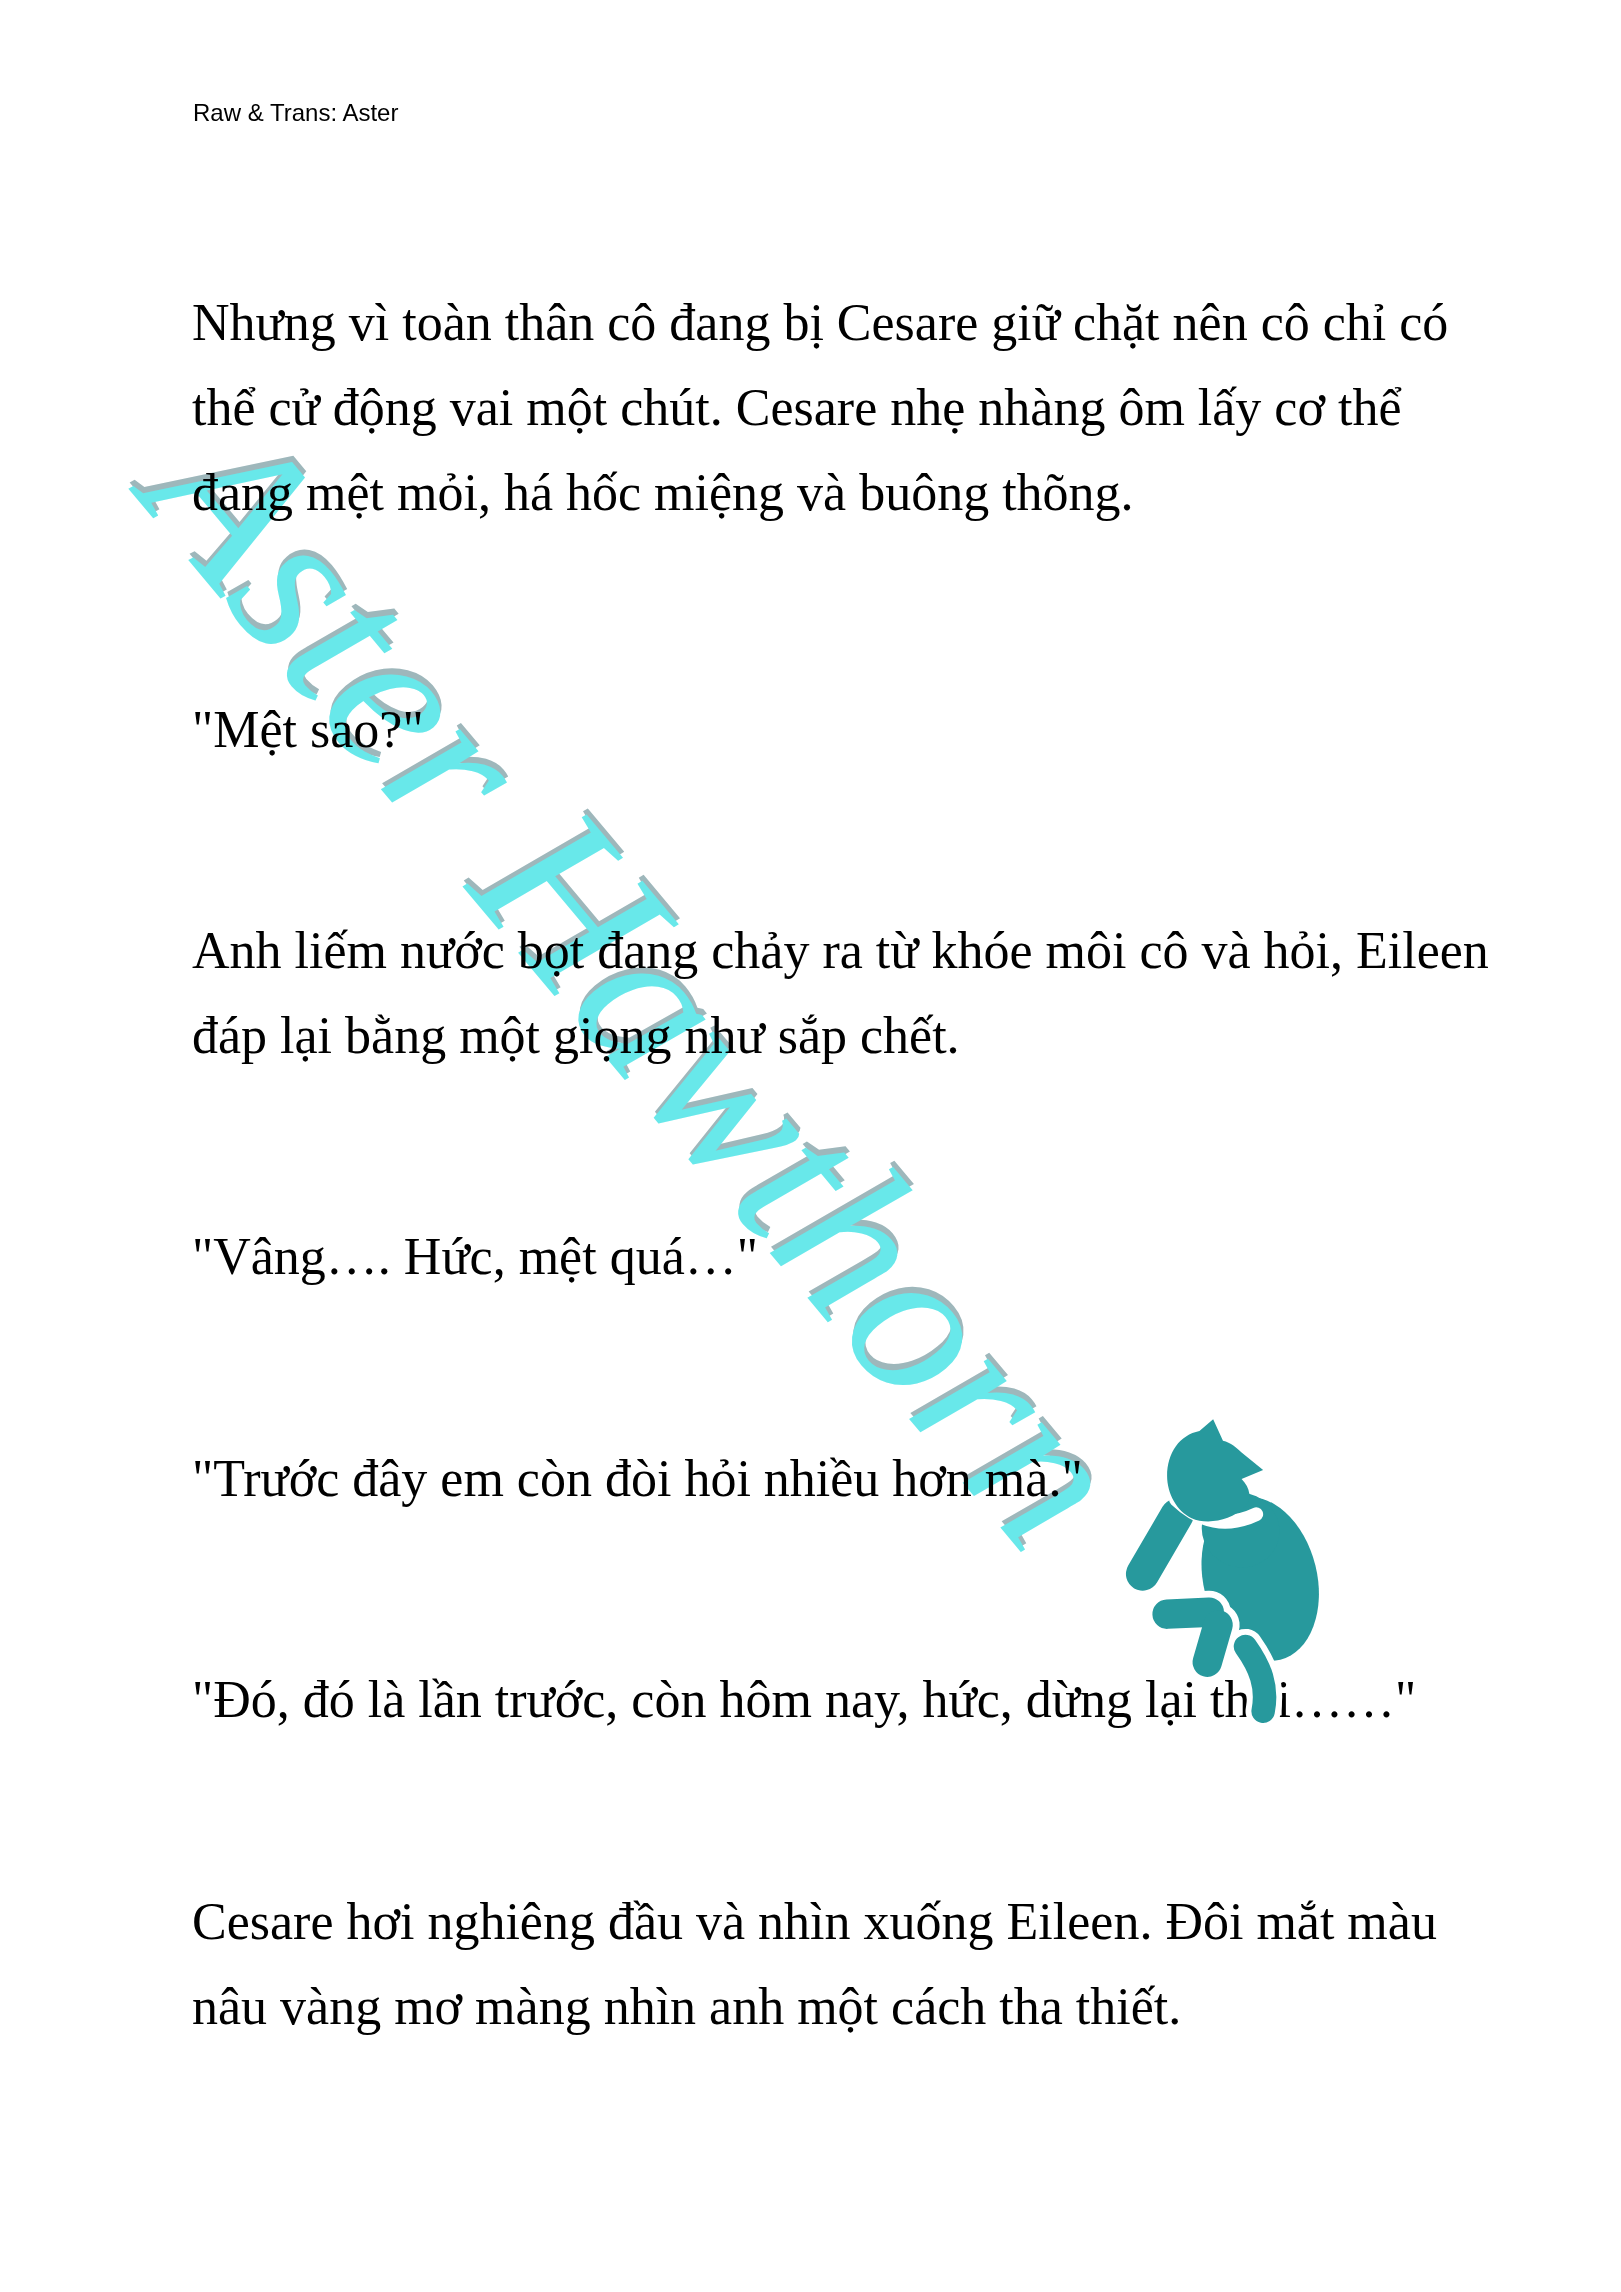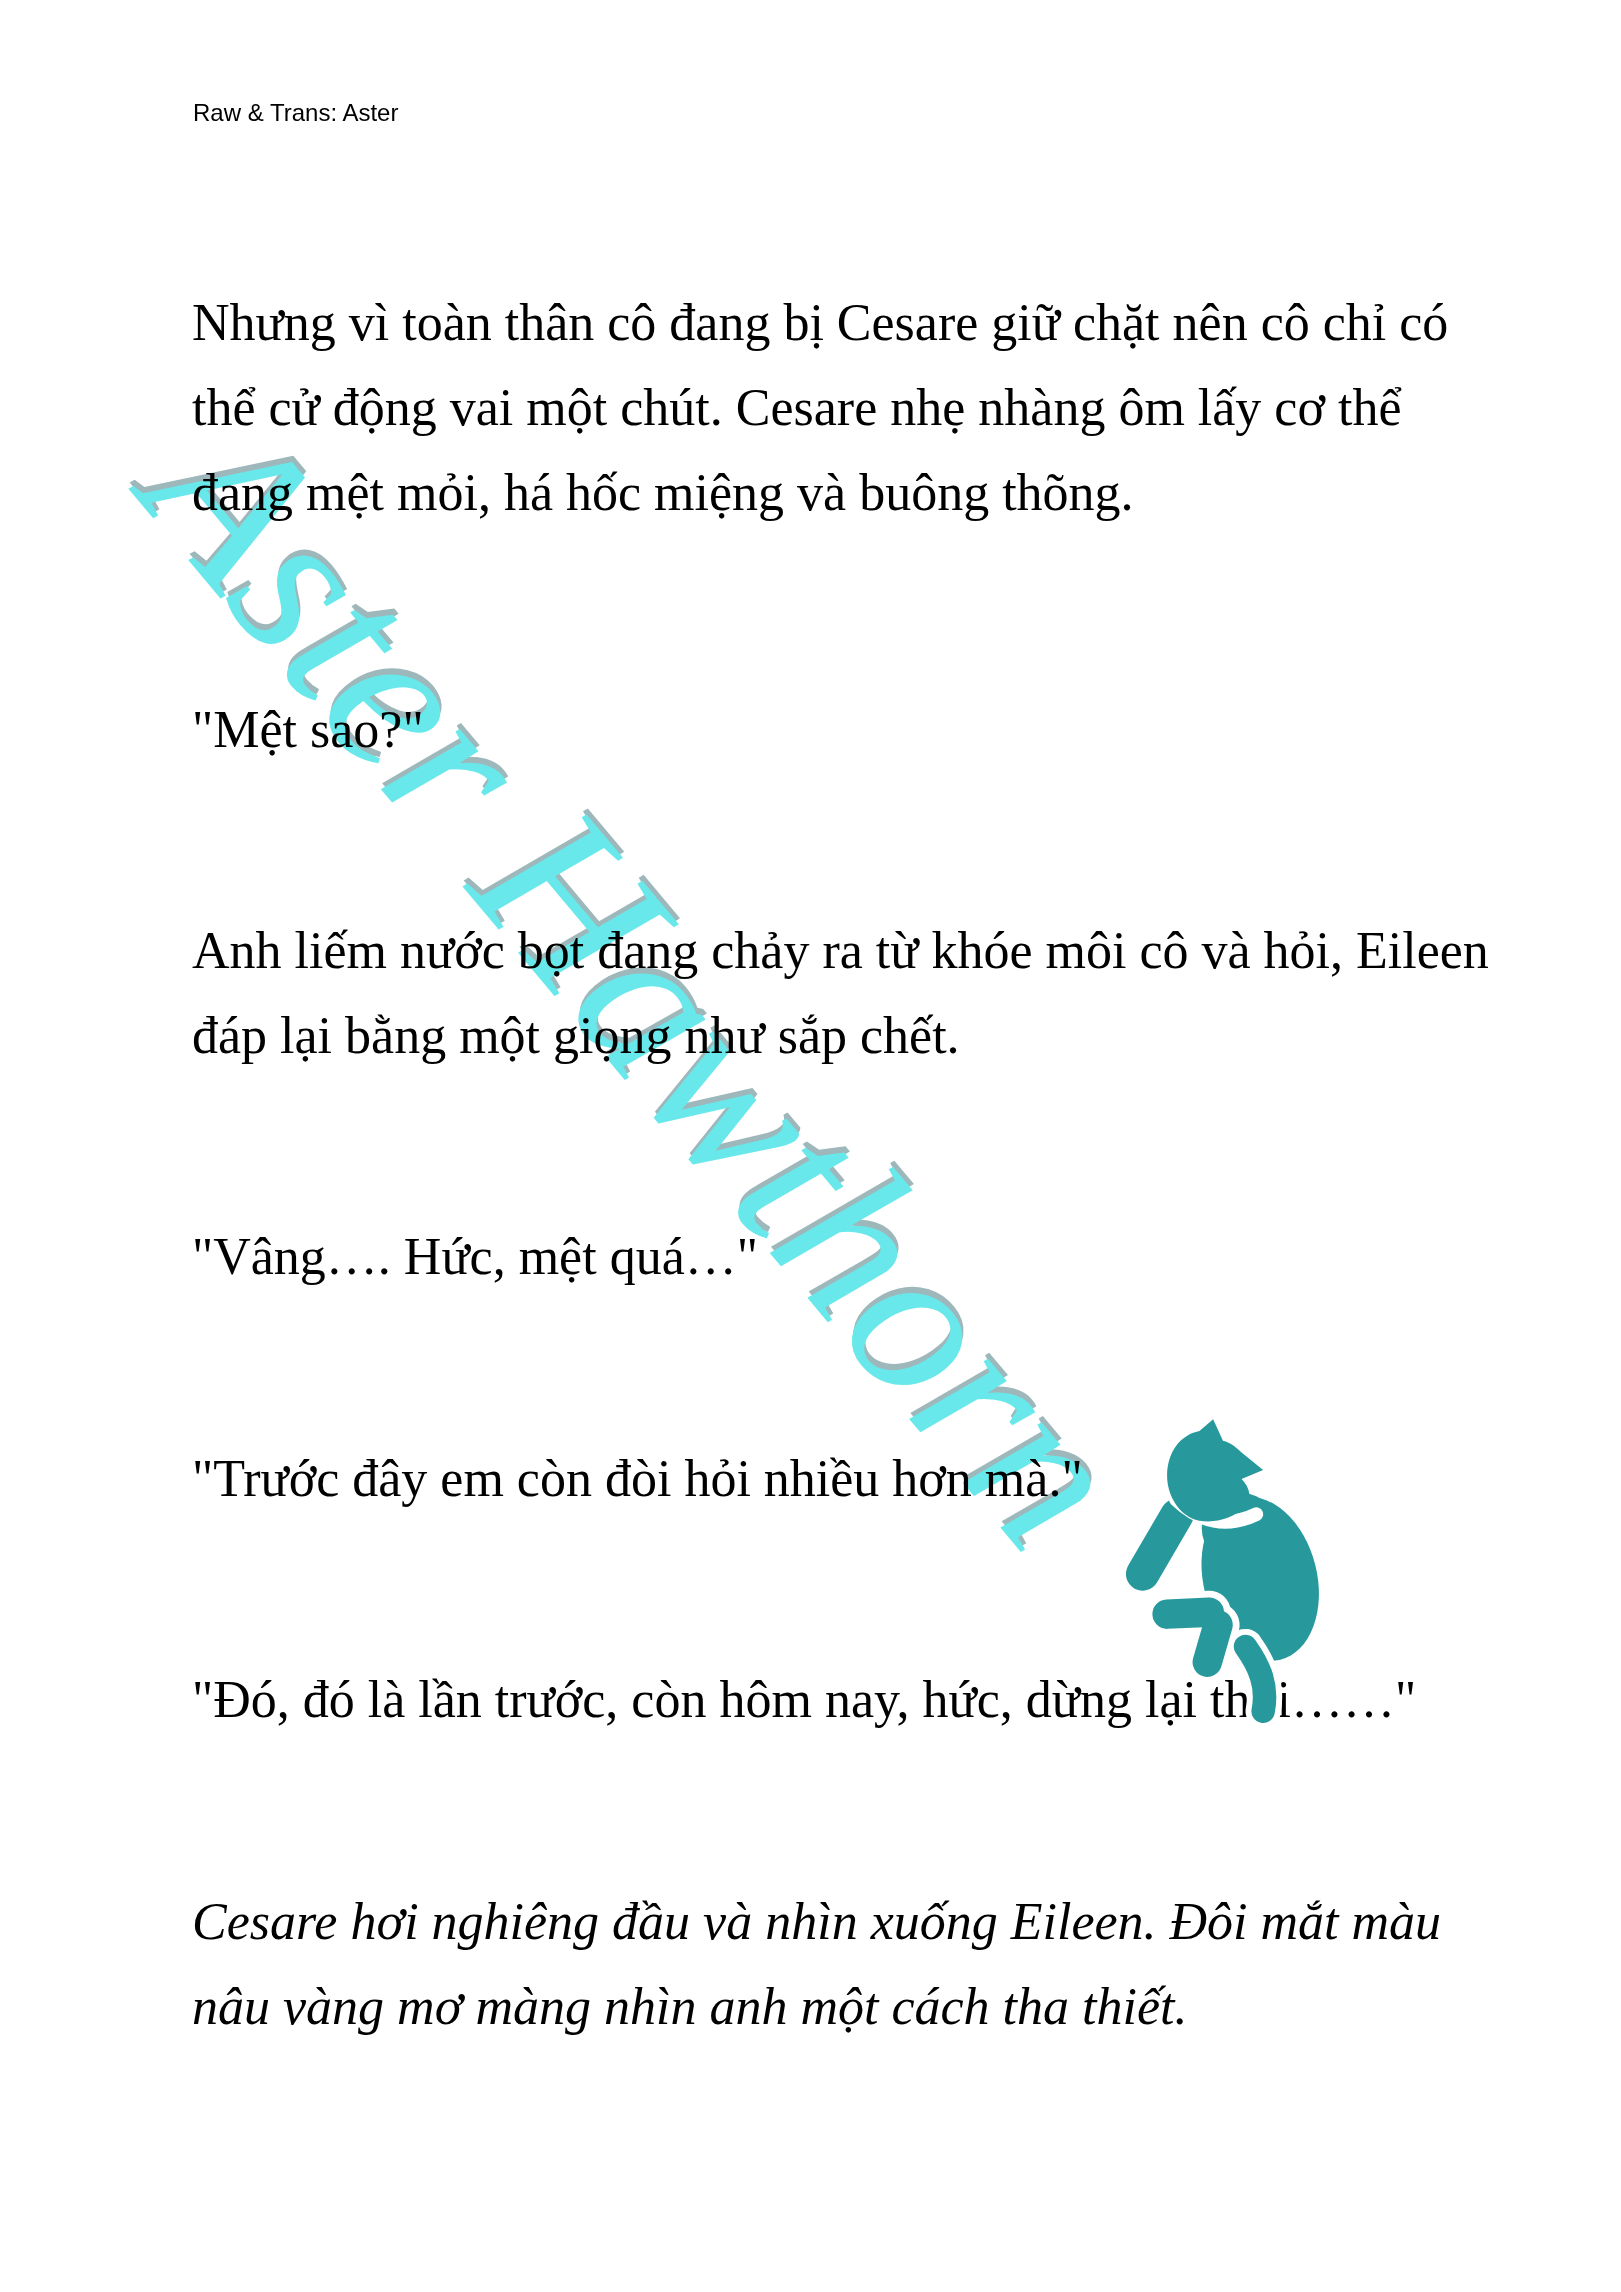--- a/index.html
+++ b/index.html
@@ -26,21 +26,21 @@
     z-index:1;
   }
   .para{
     position:absolute;left:192px;width:1353px;
     font-size:52px;line-height:85px;
     color:var(--text-color,#000);
     white-space:pre-line;
     z-index:2;
   }
   .p0{top:280px;} .p1{top:687px;} .p2{top:908px;} .p3{top:1214px;}
-  .p4{top:1436px;} .p5{top:1657px;} .p6{top:1879px;font-style:italic;}
+  .p4{top:1436px;} .p5{top:1657px;} .p6{top:1879px;}
   .cat{position:absolute;left:1123px;top:1417px;z-index:3;}
   .cf{fill:var(--cat-color,#27999d);}
   .cs{stroke:var(--cat-color,#27999d);stroke-linecap:round;}
   .cw{stroke:#ffffff;stroke-linecap:round;}
   .nofill{fill:none;}
 </style>
 </head>
 <body>
 
 <div class="page">

